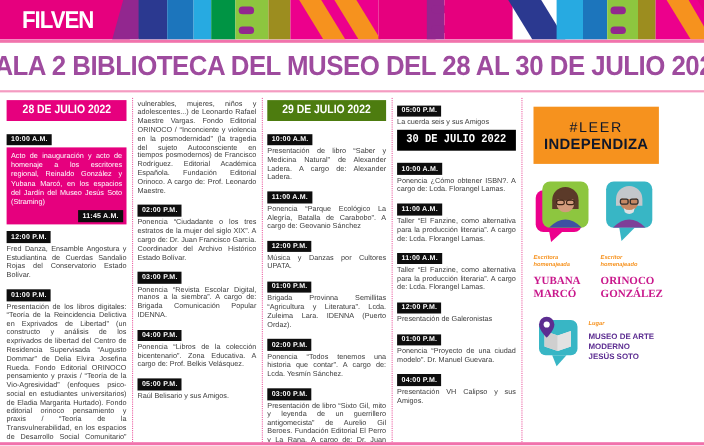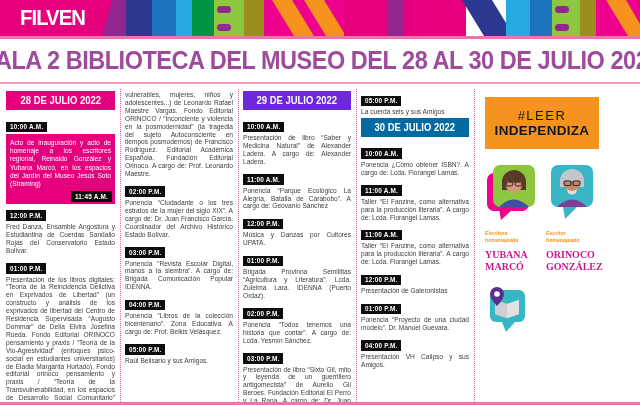--- a/index.html
+++ b/index.html
@@ -25,22 +25,22 @@
   
   .content { flex:1 1 auto; display:flex; padding:5px 4px 0 2px; overflow:hidden; }
   .col { width:118px; padding:0 5px 0 4px; overflow:hidden; }
   .col + .col { border-left:1px dotted #EC5FA2; }
   .col.sidebar { width:132px; padding-left:8px; }
 
   .day-header { color:#fff; text-align:center; font-weight:bold; font-size:11px;
                 padding:3px 0 4px; margin:2px 0 5px; }
   .day-header span { display:inline-block; transform:scaleX(0.86); white-space:nowrap; }
   .dh-pink  { background:#E6007E; }
-  .dh-blue  { background:#6d28d9; }
-  .dh-green { background:#0369a1; }
+  .dh-blue  { background:#4d7c0f; }
+  .dh-green { background:#000000;font-family:Liberation Mono, monospace; }
 
   .time { display:inline-block; background:#0d0d0d; color:#fff; font-weight:bold;
           font-size:6.4px; padding:1.5px 4px 2px; margin:3px 0 2px; letter-spacing:0.2px; }
   .etext { font-size:6.6px; line-height:1.2; color:#3c3c3c; text-align:justify;
            margin-bottom:2px; }
   .etext.cont { margin-top:2px; }
 
   .featured-box { background:#E6007E; color:#fff; padding:5px 4px 3px; margin-top:0; }
   .featured-box .ftext { font-size:6.6px; line-height:1.25; text-align:justify; color:#fff; }
   .featured-box .time-end { display:block; width:max-content; margin:3px -1px -1px auto; }
@@ -269,19 +269,23 @@
       <div class="venue">
         <svg width="44" height="48" viewBox="0 0 44 48">
           <rect x="5" y="5" width="35" height="32" rx="6" fill="#38B6C5"></rect>
           <polygon points="17,37 30,37 21,47" fill="#38B6C5"></polygon>
           <path d="M10 29 l12 4 12 -4 v-14 l-12 4 -12 -4 z" fill="#EBEBEB"></path>
           <path d="M10 15 l12 4 v14 l-12 -4 z" fill="#CFCFCF"></path>
           <path d="M22 19 l12 -4 v14 l-12 4 z" fill="#E2E2E2"></path>
           <path d="M12 2 a7 7 0 0 1 7 7 c0 5.2 -7 12 -7 12 s-7 -6.8 -7 -12 a7 7 0 0 1 7 -7 z" fill="#5C2D91"></path>
           <circle cx="12" cy="9" r="2.8" fill="#fff"></circle>
         </svg>
+        <div>
+          <div class="role">Lugar</div>
+          <div class="vname">MUSEO DE ARTE MODERNO JESÚS SOTO</div>
+        </div>
       </div>
     </div>
 
   </div>
 
   <div class="bottom-strip"></div>
 </div>
 
 </body></html>

